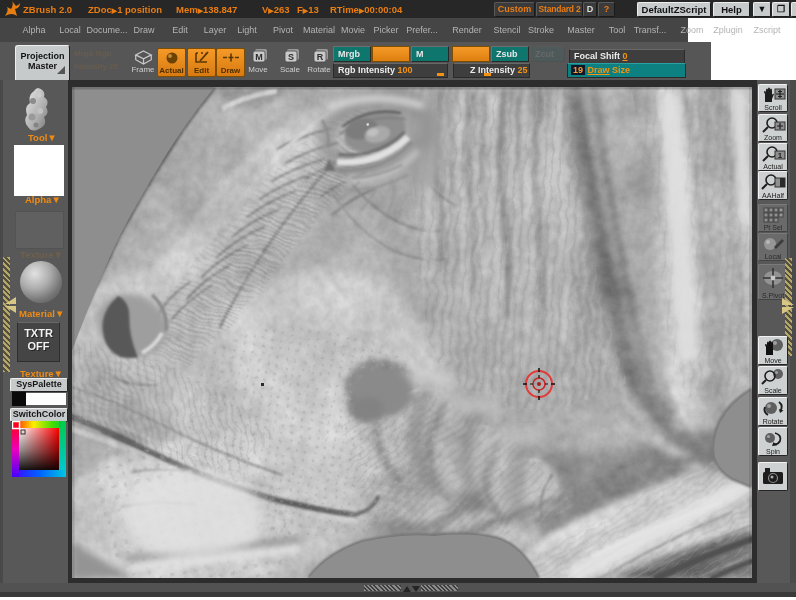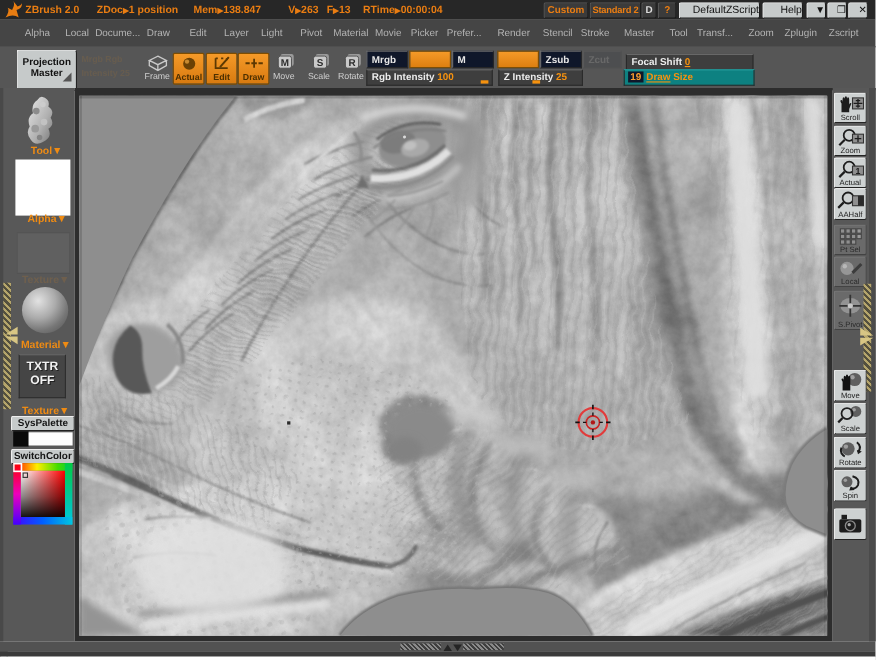--- a/index.html
+++ b/index.html
@@ -7,35 +7,35 @@
        font-family:"Liberation Sans", sans-serif;background:#ffffff;}
   .abs{position:absolute;}
   
   #titlebar{left:0;top:0;width:796px;height:18px;background:#272727;}
   .ttxt{position:absolute;top:4px;font-size:9.5px;font-weight:bold;color:#ea7d12;white-space:nowrap;}
   .tbtn{position:absolute;top:2px;height:13px;background:#3b3b3b;border:1px solid #1a1a1a;
         border-top-color:#5a5a5a;border-left-color:#5a5a5a;border-radius:2px;
         font-size:9px;font-weight:bold;color:#ea7d12;text-align:center;line-height:13px;}
   .lbtn{position:absolute;top:2px;height:13px;background:#c7cbcb;border:1px solid #1c1c1c;
         border-top-color:#eeeeee;border-left-color:#eeeeee;border-radius:2px;
-        font-size:9.5px;font-weight:normal;color:#111;text-align:right;line-height:13px;}
+        font-size:9.5px;font-weight:bold;color:#111;text-align:center;line-height:13px;margin-left:20px;}
   
-  #menubar{left:0;top:18px;width:796px;height:24px;background:#454545;border-bottom:1px solid #333;}
+  #menubar{left:0;top:18px;width:688px;height:24px;background:#454545;border-bottom:1px solid #333;}
   .mitem{position:absolute;top:7px;font-size:9px;color:#b4b4b4;white-space:nowrap;transform:translateX(-50%);}
   
-  #toolbar{left:0;top:42px;width:796px;height:38px;background:#565656;border-bottom:2px solid #2c2c2c;}
+  #toolbar{left:0;top:42px;width:711px;height:38px;background:#565656;border-bottom:2px solid #2c2c2c;}
   #projmaster{position:absolute;left:15px;top:3px;width:53px;height:31px;background:#c6caca;
       border:1px solid #222;border-top-color:#efefef;border-left-color:#efefef;border-radius:3px;
       font-size:9px;font-weight:bold;color:#111;line-height:10px;padding-top:5px;text-align:center;}
   .obtn{position:absolute;top:6px;width:27px;height:27px;background:linear-gradient(#f59a28,#d87a10);
       border:1px solid #7d4d02;border-radius:2px;text-align:center;}
   .obtn .lbl{position:absolute;bottom:1px;width:100%;font-size:8px;font-weight:bold;color:#4c2f00;}
   .gicon{position:absolute;top:6px;width:24px;height:27px;text-align:center;}
   .gicon .lbl{position:absolute;bottom:1px;width:100%;font-size:8px;color:#cfcfcf;}
-  .dbtn{position:absolute;top:4px;height:14px;background:#0f172a;border:1px solid #292929;
+  .dbtn{position:absolute;top:4px;height:14px;background:#0f766e;border:1px solid #292929;
       border-top-color:#6f6f6f;border-left-color:#6f6f6f;font-size:9px;font-weight:bold;color:#e6e6e6;
       padding:0;text-align:left;line-height:14px;}
   .dbtn span{margin-left:4px;}
   .obtn2{position:absolute;top:4px;height:14px;background:linear-gradient(#f59a28,#dd7f10);border:1px solid #7d4d02;
       font-size:9px;font-weight:bold;color:#3c2500;line-height:14px;}
   .obtn2 span{margin-left:4px;padding-left:40px;}
   .slider{position:absolute;height:13px;background:#3e3e3e;border:1px solid #2a2a2a;border-top-color:#686868;
       font-size:9px;font-weight:bold;color:#ececec;line-height:13px;white-space:nowrap;}
   .slider .val{color:#f6920f;}
   
@@ -171,21 +171,21 @@
   <div class="dbtn" style="left:333px;width:36px"><span>Mrgb</span></div>
   <div class="obtn2" style="left:372px;width:36px"><span>Rgb</span></div>
   <div class="dbtn" style="left:411px;width:36px"><span>M</span></div>
   <div class="obtn2" style="left:452px;width:36px"><span>Zadd</span></div>
   <div class="dbtn" style="left:491px;width:36px"><span>Zsub</span></div>
   <div class="dbtn" style="left:530px;width:33px;opacity:0.12"><span>Zcut</span></div>
 
   <div class="slider" style="left:569px;top:7px;width:114px"><span style="margin-left:4px">Focal Shift <span class="val" style="text-decoration:underline">0</span></span></div>
   <div class="slider" style="left:333px;top:21px;width:113px"><span style="margin-left:4px">Rgb Intensity <span class="val">100</span></span>
      <div class="abs" style="right:3px;bottom:1px;width:7px;height:3px;background:#f6920f"></div></div>
-  <div class="slider" style="left:453px;top:21px;width:75px"><span style="margin-left:4px">Z Intensity <span class="val">25</span></span>
+  <div class="slider" style="left:453px;top:21px;width:75px"><span style="margin-left:16px">Z Intensity <span class="val">25</span></span>
      <div class="abs" style="left:30px;bottom:1px;width:7px;height:3px;background:#f6920f"></div></div>
   <div class="slider" style="left:567px;top:21px;width:117px;background:#0d8181;border-top-color:#2aa0a0">
      <span style="margin-left:3px"><span style="background:#0f172a;color:#ff9f30;padding:0 2px">19</span> <span style="color:#f6920f;text-decoration:underline">Draw</span> <span style="color:#f6920f">Size</span></span></div>
 </div>
 <div class="abs" id="leftpanel"></div>
 <div class="abs" id="leftedge"></div>
 
 <svg class="abs" style="left:24px;top:87px" width="26" height="46" viewBox="0 0 26 46">
   <defs>
       <linearGradient id="tg1" x1="0" y1="0" x2="1" y2="1">

